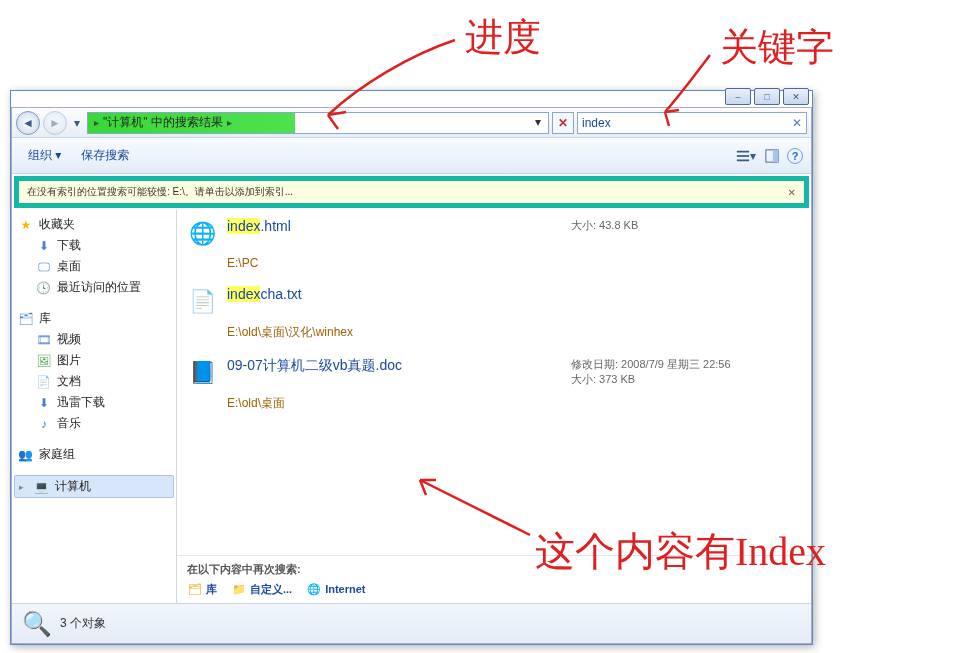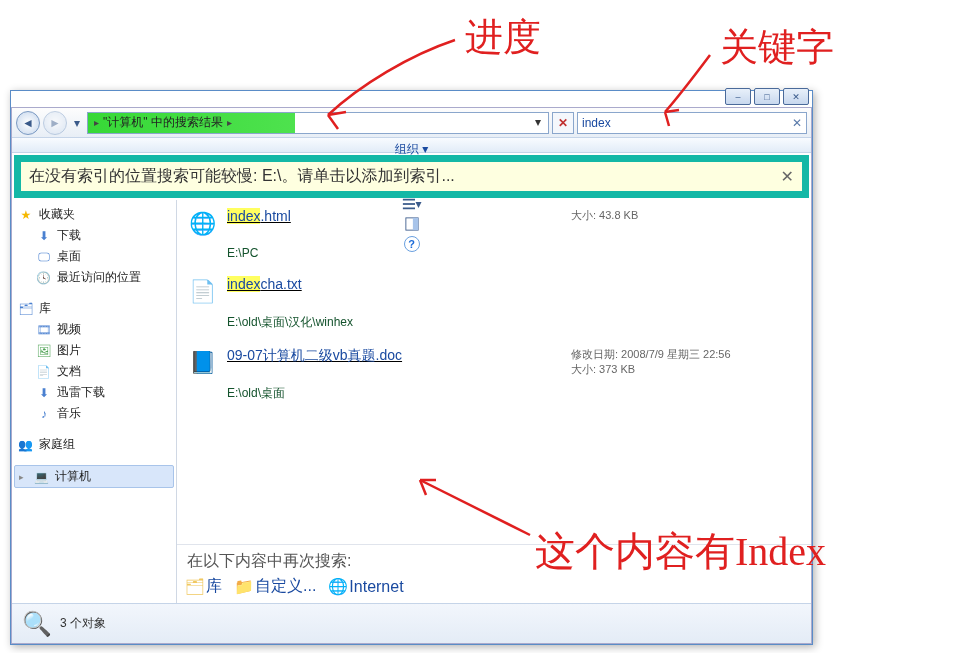--- a/index.html
+++ b/index.html
@@ -28,29 +28,29 @@
   .address .progress { position: absolute; left: 0; top: 0; bottom: 0; width: 45%; background: linear-gradient(90deg,#37d837,#4ee24e); }
   .address .text { position: relative; display: flex; align-items: center; gap: 4px; padding-left: 6px; color: #222; }
   .address .arrow { color: #444; font-size: 10px; }
   .address .dd { position: absolute; right: 2px; top: 2px; width: 16px; height: 16px; color: #333; text-align: center; }
   .refresh { width: 22px; height: 22px; border: 1px solid #8aa6cc; background: #f4f7fc; display: flex; align-items: center; justify-content: center; color: #c03030; font-weight: bold; }
   .searchbox { width: 230px; height: 22px; border: 1px solid #8aa6cc; background: #fff; display: flex; align-items: center; padding: 0 4px; position: relative; }
   .searchbox input { border: none; outline: none; flex: 1; font-size: 12px; color: #1a4aa0; }
   .searchbox .sx { color: #5a7aaa; cursor: pointer; }
 
   
-  .toolbar { height: 15px; background: linear-gradient(#f8fbff,#e2ecf8); border-bottom: 1px solid #c5d4e8; display: flex; align-items: center; padding: 0 8px; gap: 4px; flex-direction: column; }
+  .toolbar { height: 36px; background: linear-gradient(#f8fbff,#e2ecf8); border-bottom: 1px solid #c5d4e8; display: flex; align-items: center; padding: 0 8px; gap: 4px; }
   .tbtn { padding: 3px 8px; color: #1a4aa0; cursor: pointer; border-radius: 2px; }
   .tspacer { flex: 1; }
   .ticon { width: 22px; height: 20px; display: flex; align-items: center; justify-content: center; border: 1px solid transparent; cursor: pointer; color: #3a5a8a; }
   .ticon svg { width: 14px; height: 14px; }
   .help { color: #1a6ad8; font-weight: bold; border: 1px solid #6aa0e0; border-radius: 50%; width: 16px; height: 16px; text-align: center; line-height: 15px; font-size: 11px; }
 
   
-  .infobar { background: #feffe0; border: 7px solid #14b8a6; margin: 2px; padding: 4px 8px; font-size: 16px; color: #333; display: flex; align-items: center; }
+  .infobar { background: #feffe0; border: 5px solid #14b8a6; margin: 2px; padding: 4px 8px; font-size: 10px; color: #333; display: flex; align-items: center; }
   .infobar .xc { margin-left: auto; color: #666; cursor: pointer; }
 
   
   .split { flex: 1; display: flex; min-height: 0; }
   .navpane { width: 165px; border-right: 1px solid #d0d8e4; background: #fff; overflow: auto; padding: 4px 2px; }
   .navgroup { margin-bottom: 10px; }
   .navhead { display: flex; align-items: center; gap: 5px; padding: 2px 4px; font-size: 12px; color: #222; }
   .navitem { display: flex; align-items: center; gap: 5px; padding: 2px 4px 2px 22px; font-size: 12px; color: #222; cursor: pointer; }
   .navhead.sel, .navitem.sel { background: #d8e6fa; border: 1px solid #a8c4ea; border-radius: 2px; }
   .nico { width: 16px; height: 16px; display: flex; align-items: center; justify-content: center; }
@@ -58,26 +58,26 @@
   .folder { color: #f0c860; }
   .blue { color: #4a80d0; }
   .green { color: #4aa050; }
   .orange { color: #e08030; }
   .chev { color: #888; font-size: 9px; width: 10px; }
 
   .content { flex: 1; display: flex; flex-direction: column; overflow: auto; }
   .results { flex: 1; padding: 6px 10px; }
   .result { display: flex; padding: 2px 0; }
   .ricon { width: 32px; height: 32px; display: flex; align-items: center; justify-content: center; font-size: 22px; margin-right: 8px; }
-  .rbody { flex: 1; text-decoration: underline; }
+  .rbody { flex: 1; }
   .rname { font-size: 14px; color: #1a4aa0; cursor: pointer; }
   .rname .hl { background: #ffff60; }
   .rmeta { width: 230px; font-size: 11px; color: #666; line-height: 1.4; }
-  .rpath { font-size: 12px; color: #14532d; margin: 4px 0 14px 40px; }
-  .again { border-top: 1px solid #e0e4ec; padding: 6px 10px; font-size: 16px; color: #555; }
+  .rpath { font-size: 12px; color: #a16207; margin: 4px 0 14px 40px; }
+  .again { border-top: 1px solid #e0e4ec; padding: 6px 10px; font-size: 11px; color: #555; font-weight: bold; }
   .again .links { display: flex; gap: 14px; margin-top: 4px; align-items: center; }
   .again .lk { color: #1a4aa0; cursor: pointer; display: flex; align-items: center; gap: 3px; }
 
   .status { height: 40px; border-top: 1px solid #c5d4e8; background: linear-gradient(#f2f6fc,#e4ecf6); display: flex; align-items: center; padding: 0 10px; gap: 8px; color: #333; }
   .magnify { font-size: 24px; color: #5a7aaa; }
 
   
   .anno { position: absolute; inset: 0; pointer-events: none; }
   .anno text { font-family: "Comic Sans MS", "KaiTi", cursive; fill: #e02020; }
   .anno path, .anno line { stroke: #e02020; stroke-width: 2.5; fill: none; }

